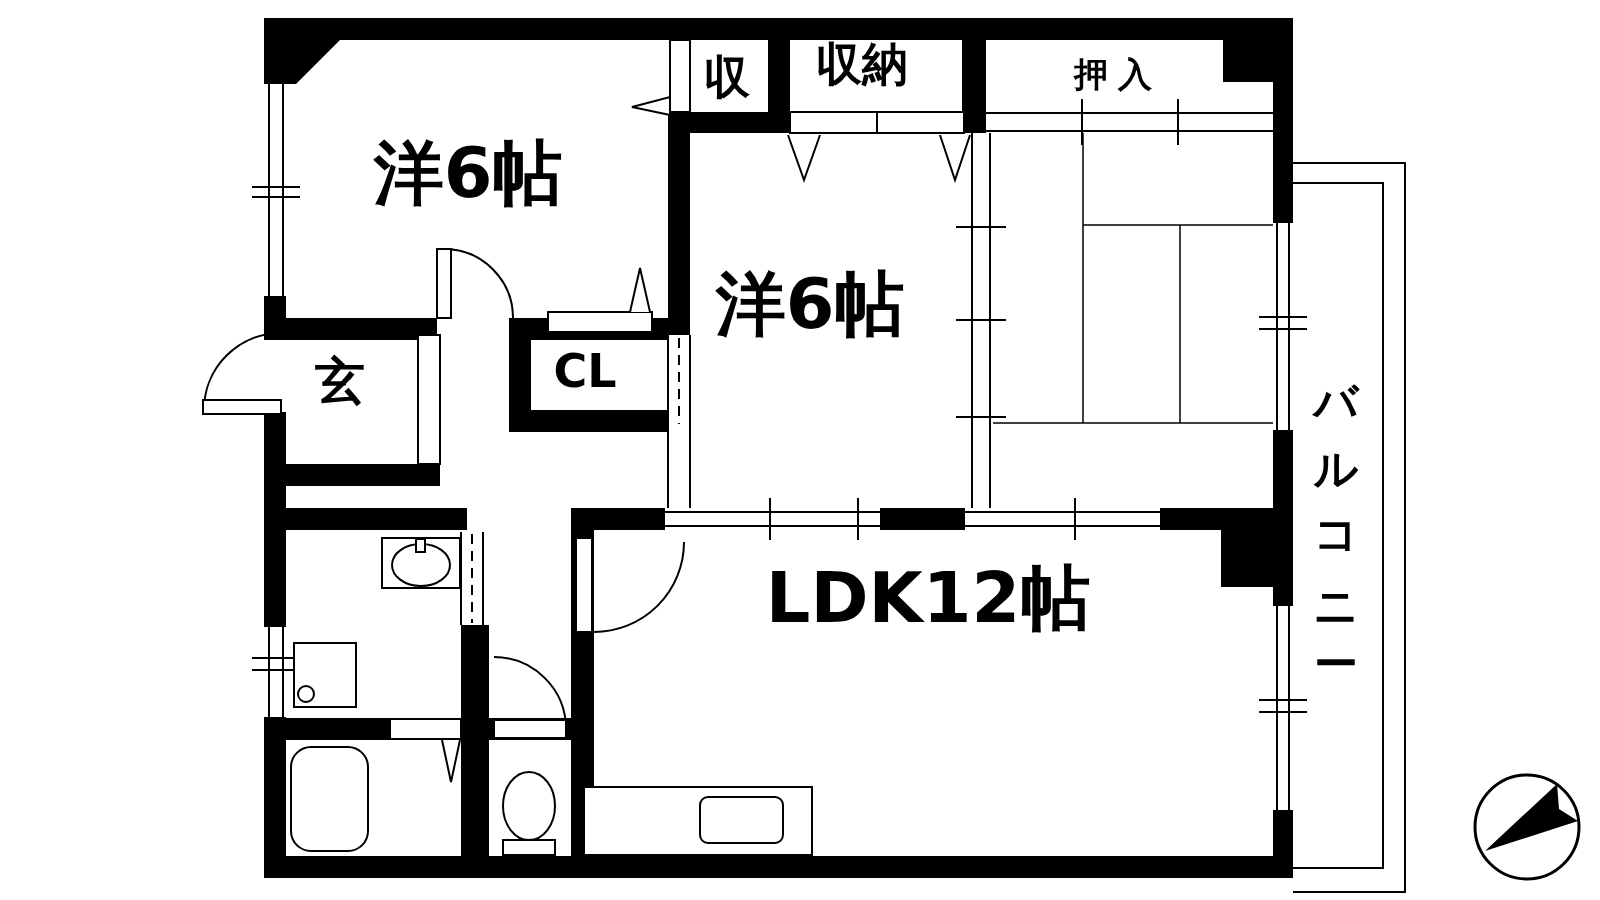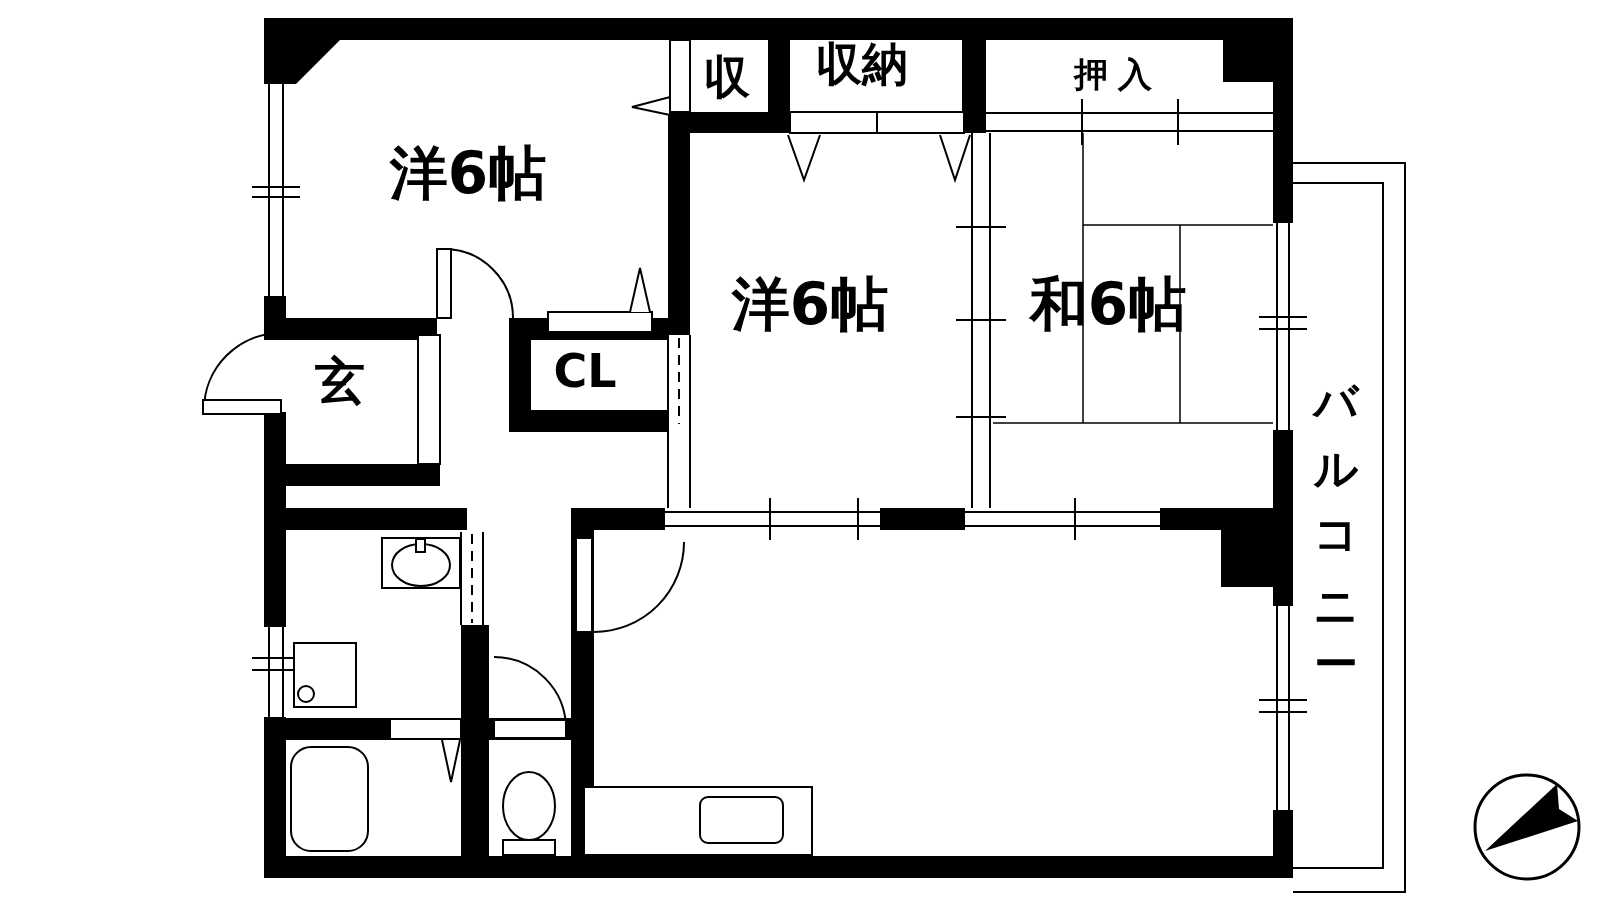--- a/index.html
+++ b/index.html
@@ -1,21 +1,21 @@
 <!DOCTYPE html>
 <html><head>
 <meta charset="utf-8">
 <style>
   html,body{margin:0;padding:0;background:#ffffff;}
   .stage{position:relative;width:1600px;height:900px;background:#ffffff;overflow:hidden;
          font-family:"DejaVu Sans",sans-serif;}
   .stage svg{position:absolute;left:0;top:0;}
   .lbl{position:absolute;transform:translate(-50%,-50%);font-weight:bold;color:#000;
        white-space:nowrap;line-height:1;}
-  .lbl-room{font-size:58px;}
+  .lbl-room{font-size:70px;}
   .lbl-small{font-size:46px;}
   .lbl-gen{font-size:50px;}
   .lbl-oshiire{font-size:34px;letter-spacing:10px;}
   .lbl-balcony{position:absolute;transform:translateX(-50%);writing-mode:vertical-rl;
        text-orientation:upright;font-weight:bold;font-size:44px;letter-spacing:22px;color:#000;}
 </style>
 </head>
 <body>
 
 <div class="stage">
@@ -177,18 +177,18 @@
       <circle cx="1527" cy="827" r="52" fill="#fff" stroke="#000" stroke-width="3"></circle>
       <polygon points="1485,851 1557,784 1559,809 1578,821" fill="#000"></polygon>
     </g>
   </svg>
 
   <div class="lbl lbl-room" style="left:468px;top:173px;">洋6帖</div>
   <div class="lbl lbl-small" style="left:727px;top:77px;">収</div>
   <div class="lbl lbl-small" style="left:862px;top:64px;">収納</div>
   <div class="lbl lbl-oshiire" style="left:1118px;top:74px;">押入</div>
   <div class="lbl lbl-room" style="left:810px;top:304px;">洋6帖</div>
-  <div class="lbl lbl-room" style="left:1108px;top:304px;">和6帖</div>
   <div class="lbl lbl-gen" style="left:340px;top:381px;">玄</div>
   <div class="lbl lbl-small" style="left:585px;top:371px;">CL</div>
+  <div class="lbl lbl-room" style="left:928px;top:598px;">LDK12帖</div>
   <div class="lbl-balcony" style="left:1337px;top:352px;">バルコニー</div>
 
 </div>
 
 </body></html>

